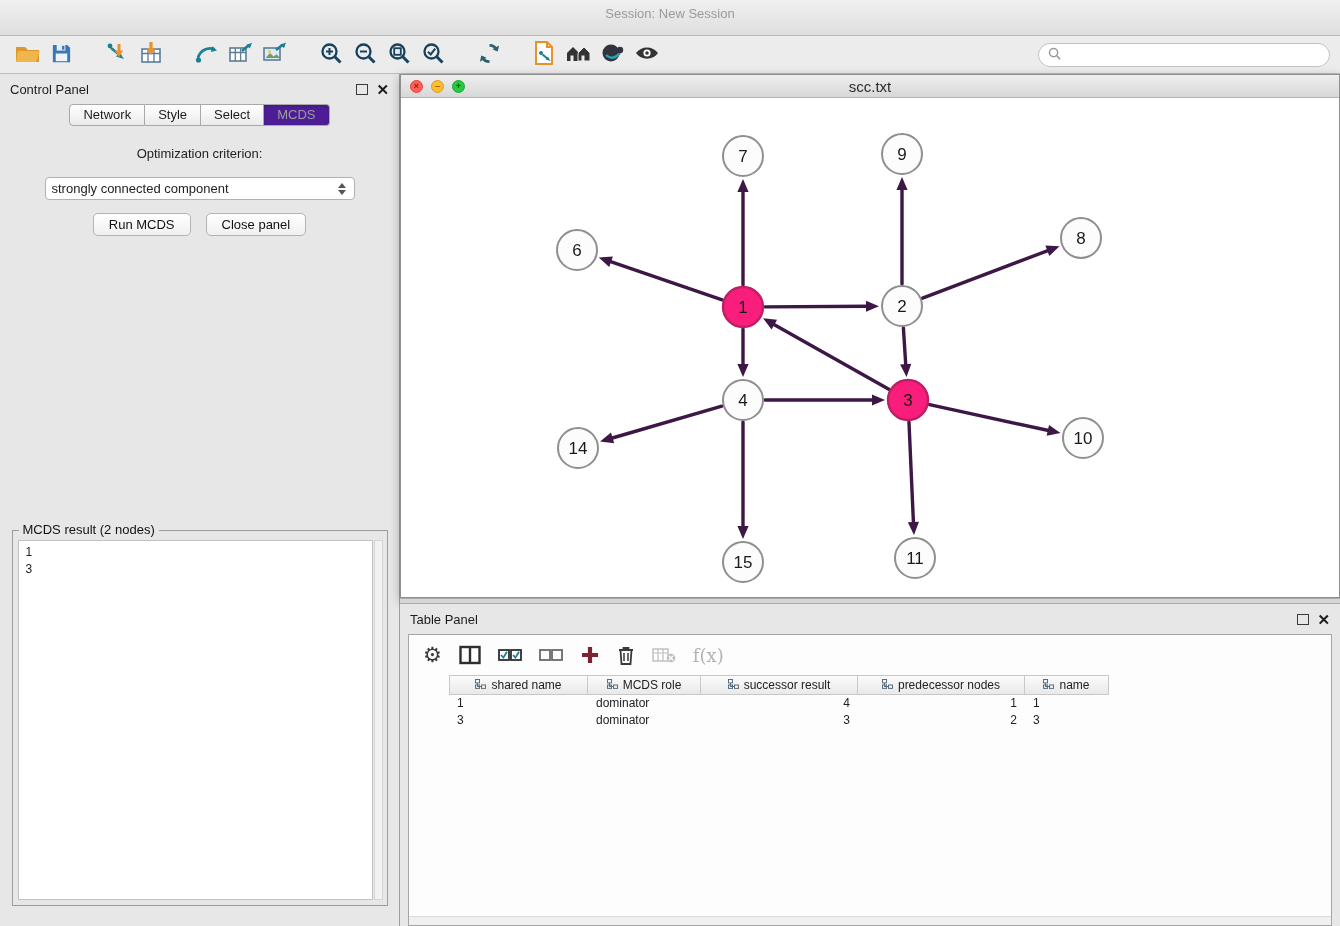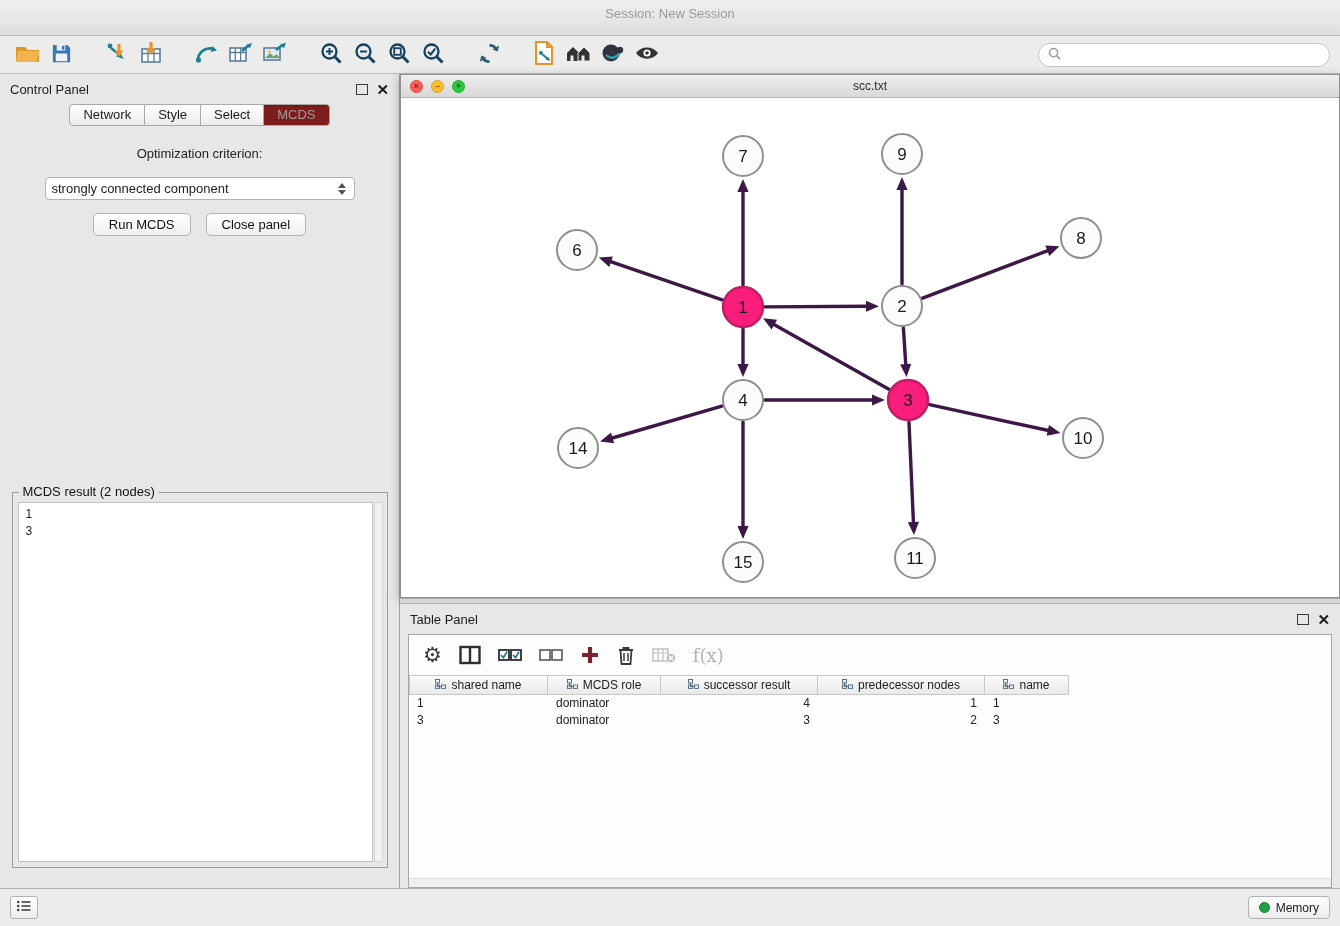--- a/index.html
+++ b/index.html
@@ -29,21 +29,21 @@
   .panel-header { height:30px; display:flex; align-items:center; padding:0 10px; gap:8px; }
   .panel-title { font-size:13px; color:#1c1c1c; }
   .panel-sp { flex:1; }
   .float-btn { width:12px; height:11px; border:1.5px solid #3a3a3a; display:inline-block; }
   .close-btn { font-size:15px; font-weight:bold; color:#1c1c1c; line-height:1; }
   .tabs-row { display:flex; justify-content:center; height:22px; flex:0 0 auto; }
   .tab { padding:2px 13px; font-size:13px; background:linear-gradient(#ffffff,#ebebeb);
          border:1px solid #a9a9a9; border-left:none; color:#1c1c1c; line-height:16px; }
   .tab:first-child { border-left:1px solid #a9a9a9; border-radius:4px 0 0 4px;text-align:center; }
   .tab:last-child { border-radius:0 4px 4px 0; }
-  .tab.active { background:#7f1d1d; color:#9d9d9d; box-shadow:inset 0 1px 2px rgba(0,0,0,.18); }
+  .tab.active { background:#4c1d95; color:#9d9d9d; box-shadow:inset 0 1px 2px rgba(0,0,0,.18); }
   .cp-content { flex:1; display:flex; flex-direction:column; align-items:center; padding-top:20px; min-height:0; }
   .opt-label { font-size:13px; margin-bottom:16px; }
   .mac-select { width:310px; height:23px; background:#fff; border:1px solid #b2b2b2; border-radius:4px;
                 display:flex; align-items:center; padding:0 6px; font-size:13px; }
   .mac-select .val { flex:1; }
   .stepper { display:flex; flex-direction:column; gap:2px; align-items:center; padding-right:2px; }
   .tri-up { width:0;height:0;border-left:4px solid transparent;border-right:4px solid transparent;border-bottom:5px solid #555; }
   .tri-dn { width:0;height:0;border-left:4px solid transparent;border-right:4px solid transparent;border-top:5px solid #555; }
   .btn-row { margin-top:13px; display:flex; gap:15px; }
   .mac-btn { height:23px; padding:0 15px; background:linear-gradient(#ffffff,#f0f0f0); border:1px solid #b4b4b4;
@@ -61,33 +61,33 @@
   .network-window { height:524px; flex:0 0 auto; display:flex; flex-direction:column;
                     border:1px solid #8f8f8f; box-shadow:0 3px 10px rgba(0,0,0,.3); background:#fff; }
   .nw-titlebar { height:23px; flex:0 0 auto; background:linear-gradient(#eeeeee,#d8d8d8); border-bottom:1px solid #b2b2b2;
                  position:relative; display:flex; align-items:center; justify-content:center; }
   .traffic { position:absolute; left:9px; top:5px; display:flex; gap:8px; }
   .tl { width:13px; height:13px; border-radius:50%; display:flex; align-items:center; justify-content:center;
         font-size:9px; font-weight:bold; line-height:1; }
   .tl.red { background:#ff5f57; border:1px solid #e0443e; color:#8c1d18; }
   .tl.yellow { background:#febc2e; border:1px solid #d89e24; color:#985b00; }
   .tl.green { background:#28c840; border:1px solid #1da833; color:#006500; }
-  .nw-title { font-size:12px; color:#2b2b2b; }
+  .nw-title { font-size:15px; color:#2b2b2b; }
   .nw-canvas { flex:1; position:relative; background:#fff; }
   .nw-canvas svg { position:absolute; inset:0; }
 
   .h-splitter { height:6px; flex:0 0 auto; background:#d6d6d6; border-top:1px solid #aaa; border-bottom:1px solid #aaa; }
 
   
   .table-panel { flex:1; display:flex; flex-direction:column; background:#e7e7e7; min-height:0; }
   .tp-body { margin:0 8px; flex:1; background:#fdfdfd; border:1px solid #a5a5a5; display:flex; flex-direction:column; min-height:0; }
   .tp-toolbar { height:40px; flex:0 0 auto; display:flex; align-items:center; gap:17px; padding:0 14px; }
   .tp-ic { display:flex; align-items:center; justify-content:center; }
   .fx-label { font-family:"DejaVu Serif", serif; font-size:18px; color:#b3b3b3; }
-  .tbl-grid { display:grid; grid-template-columns:139px 113px 157px 167px 84px; }
+  .tbl-grid { display:grid; grid-template-columns:139px 113px 157px 167px 84px;padding-left:40px; }
   .th { height:20px; background:linear-gradient(#fbfbfb,#e9e9e9); border:1px solid #c8c8c8; border-left:none;
         display:flex; align-items:center; justify-content:center; gap:5px; font-size:12px; color:#222; }
   .th:first-child { border-left:1px solid #c8c8c8; }
   .td { height:17px; font-size:12px; padding:1px 8px; white-space:nowrap; overflow:hidden; }
   .td.r { text-align:right; }
   .tp-rows-rest { flex:1; background:#fdfdfd; }
   .tp-hscroll { height:9px; flex:0 0 auto; background:#f0f0f0; border-top:1px solid #dcdcdc; }
   .tp-tabs { height:30px; flex:0 0 auto; display:flex; justify-content:center; align-items:center; }
 
   
@@ -551,30 +551,14 @@
                 <div class="td">3</div>
               </div>
             </div>
           <div class="tp-rows-rest"></div>
           <div class="tp-hscroll"></div>
         </div>
       </div>
     </div>
   </div>
 
-  <div class="statusbar">
-    <div class="sb-left-btn">
-      <span>
-        <svg width="16" height="14" viewBox="0 0 16 14">
-            <circle cx="2.2" cy="3" r="1.2" fill="#3a3a3a"></circle>
-            <circle cx="2.2" cy="7" r="1.2" fill="#3a3a3a"></circle>
-            <circle cx="2.2" cy="11" r="1.2" fill="#3a3a3a"></circle>
-            <path d="M5.5 3h9M5.5 7h9M5.5 11h9" stroke="#3a3a3a" stroke-width="1.6"></path>
-          </svg>
-      </span>
-    </div>
-    <div class="memory-btn">
-      <span class="mem-dot"></span>
-      <span>Memory</span>
-    </div>
-  </div>
 
 </div>
 
 </body></html>

